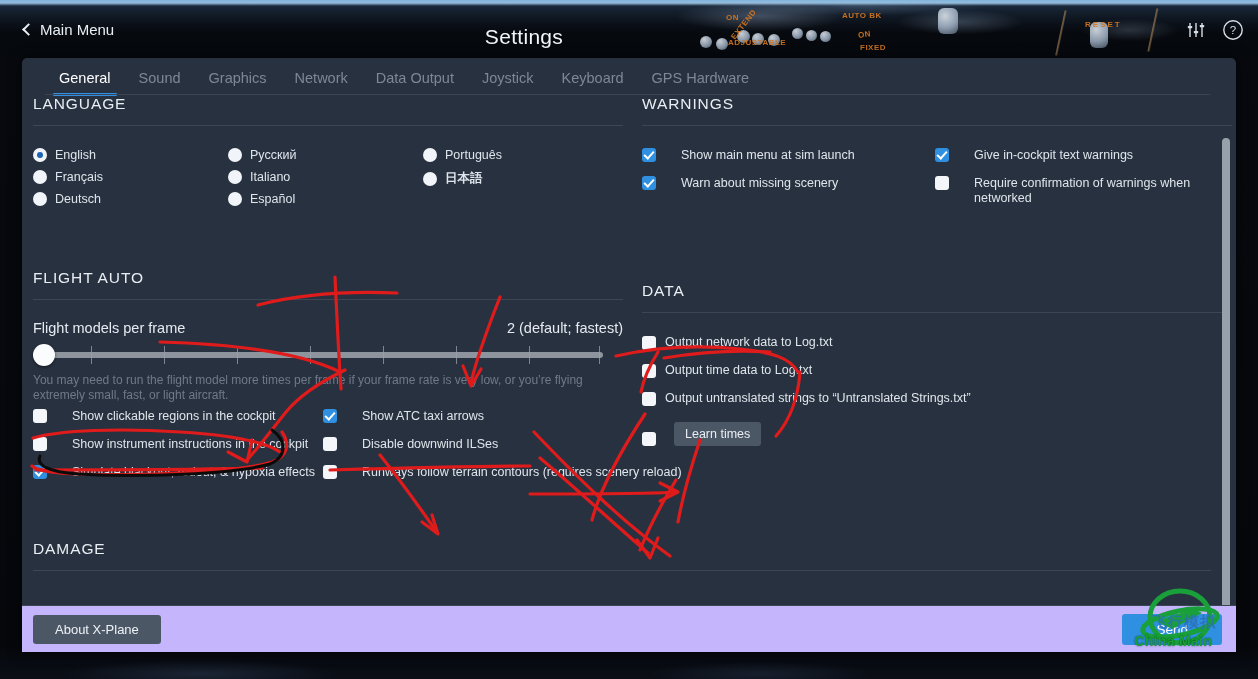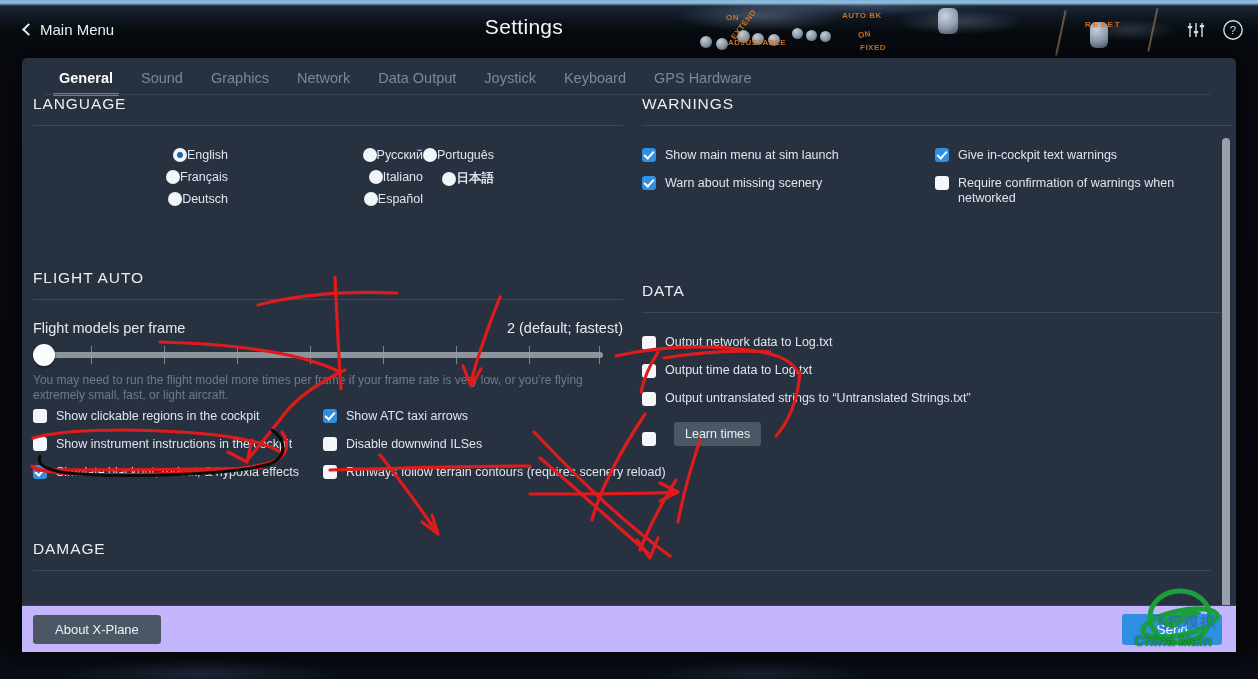--- a/index.html
+++ b/index.html
@@ -41,70 +41,70 @@
       radial-gradient(ellipse 160px 18px at 760px 30px, rgba(55,72,100,.30), transparent 70%),
       linear-gradient(180deg,#05070b,#0a0e16);
   }
 
   
   .header { position:absolute; left:0; top:0; width:1258px; height:58px; }
   .main-menu { position:absolute; left:24px; top:21px; display:flex; align-items:center; gap:7px;
     color:#e8eef5; font-size:15px; cursor:pointer; }
   .chev-left { width:9px; height:9px; border-left:2px solid #e8eef5; border-bottom:2px solid #e8eef5;
      transform:rotate(45deg); display:inline-block; margin-top:0px;}
-  .settings-title { position:absolute; left:0; top:15px; width:1048px; text-align:center;
+  .settings-title { position:absolute; left:0; top:25px; width:1048px; text-align:center;
     color:#f2f5f9; font-size:21px; letter-spacing:.3px; }
   .hdr-icons { position:absolute; right:14px; top:19px; display:flex; align-items:center; gap:16px; }
   .ico { cursor:pointer; }
 
   
   .panel {
     position:absolute; left:22px; top:58px; width:1214px; height:594px;
     background:#28313f;
     border-radius:5px 5px 0 0;
     box-shadow: 0 0 14px rgba(0,0,0,.55);
     overflow:hidden;
   }
 
   
   .tabs { position:absolute; left:0; top:0; width:1214px; height:37px; display:flex; align-items:flex-end;
      padding-left:23px; }
   .tab { position:relative; font-size:14.5px; color:#7d8897; padding:0 14px 9px 14px; cursor:pointer;
      white-space:nowrap; }
-  .tab.active { color:#ffffff; font-weight:bold; }
+  .tab.active { color:#ffffff; font-weight:normal; }
   .tab.active::after { content:""; position:absolute; left:8px; right:8px; bottom:-1px; height:3px;
      background:#2f8fe0; border-radius:1px; }
   .tabs-rule { position:absolute; left:23px; top:36px; width:1165px; height:1px; background:#3a4455; }
 
   
   .content { position:absolute; left:0; top:37px; width:1214px; height:510px; }
   .col-l { position:absolute; left:11px; top:0; width:590px; }
   .col-r { position:absolute; left:620px; top:0; width:590px; }
 
   .sect-title { color:#e9eef4; font-size:15.5px; letter-spacing:.9px; }
   .sect-rule { height:1px; background:#3d4655; margin-top:12px; }
 
   
   .radio-grid { display:flex; margin-top:22px; }
   .radio-col { display:flex; flex-direction:column; gap:8px; }
-  .opt { display:flex; align-items:center; cursor:pointer;justify-content:flex-end; }
+  .opt { display:flex; align-items:center; gap:8px; cursor:pointer; }
   .radio { width:14px; height:14px; border-radius:50%; background:#f1f4f8; flex:0 0 auto;
     display:flex; align-items:center; justify-content:center; }
   .radio.sel { background:#f1f4f8; }
   .radio.sel::after { content:""; width:6px; height:6px; border-radius:50%; background:#1d63b4; }
   .opt-lbl { color:#dfe5ec; font-size:12.5px; }
 
   
   .cb { width:14px; height:14px; border-radius:3px; background:#f4f6f9; flex:0 0 auto; position:relative; }
   .cb.on { background:#2f8fe0; }
   .cb.on::after {
     content:""; position:absolute; left:4px; top:1px; width:4px; height:8px;
     border:solid #fff; border-width:0 2px 2px 0; transform:rotate(42deg);
   }
-  .cb-row { display:flex; align-items:flex-start; gap:9px; margin-bottom:13px; cursor:pointer; }
+  .cb-row { display:flex; align-items:flex-start; gap:25px; margin-bottom:13px; cursor:pointer; }
   .cb-lbl { color:#dfe5ec; font-size:12.5px; line-height:15px; padding-top:0px; }
 
   
   .slider-head { display:flex; justify-content:space-between; align-items:baseline; margin-top:20px; }
   .slider-name { color:#e6ebf2; font-size:14.5px; }
   .slider-val { color:#e6ebf2; font-size:14.5px; }
   .slider-wrap { position:relative; margin-top:10px; height:18px; }
   .track { position:absolute; left:0; top:6px; width:570px; height:6px; background:#8d949e; border-radius:3px; }
   .ticks { position:absolute; left:0; top:0; width:570px; height:18px; }
   .tick { position:absolute; top:0; width:1px; height:18px; background:#9aa2ad; opacity:.75; }

